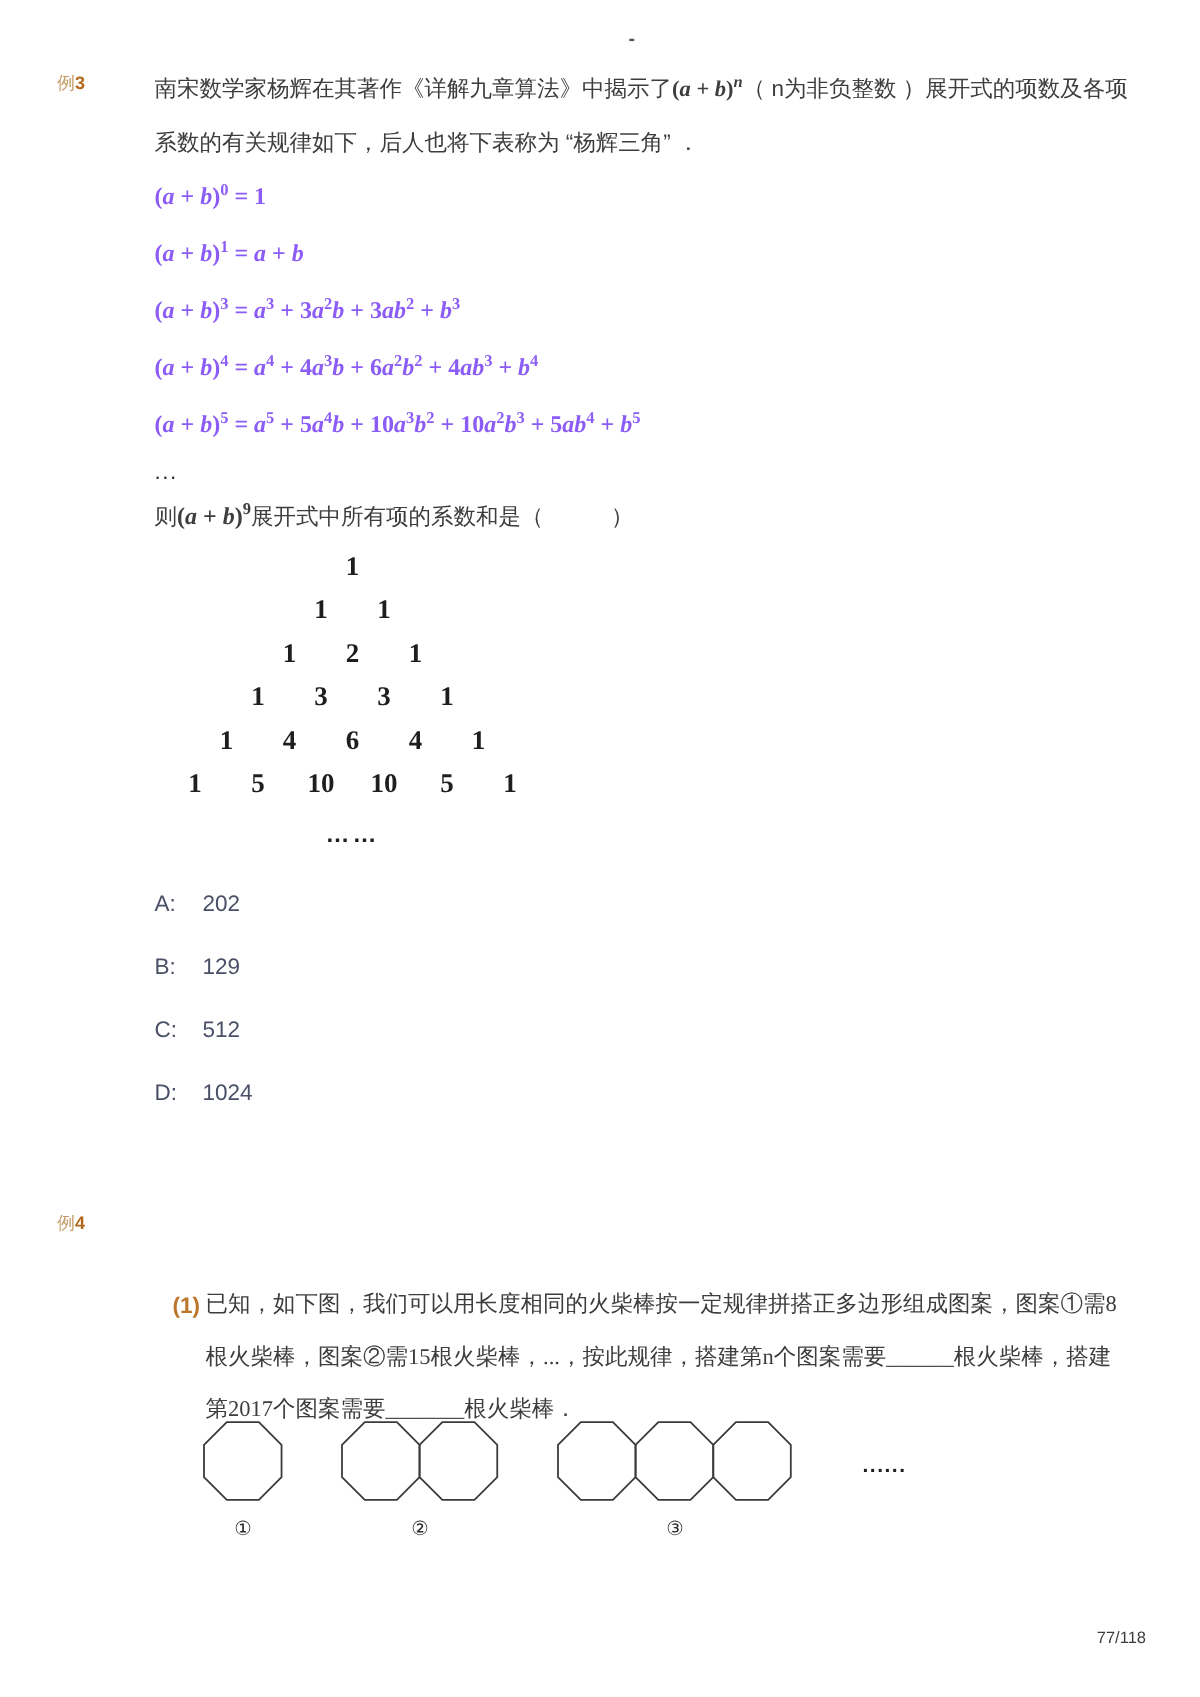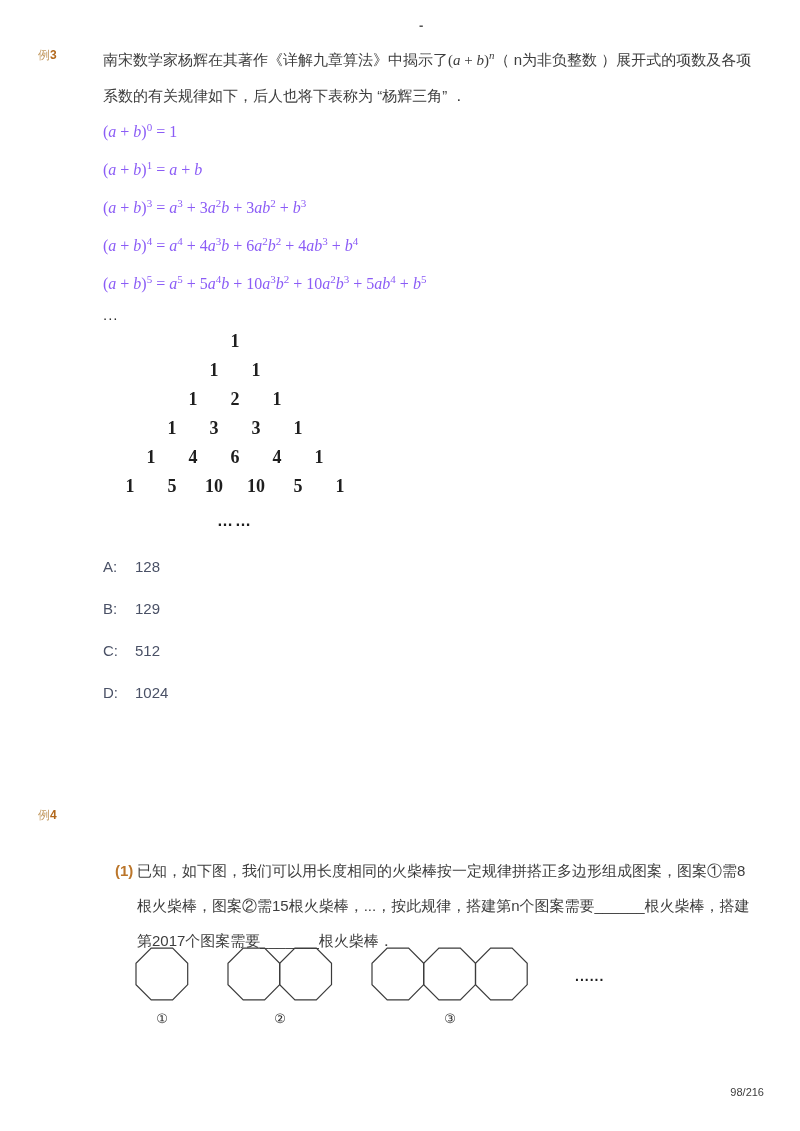--- a/index.html
+++ b/index.html
@@ -10,21 +10,21 @@
   .top-dash{
     position:absolute;top:18px;left:419px;font-size:13px;font-weight:bold;color:#555;
   }
   
   .ex-label{position:absolute;left:38px;font-size:12px;}
   .ex-label .cn{color:#c39a62;}
   .ex-label .num{color:#b2681c;font-weight:bold;}
   
   .ex3-content{position:absolute;top:42px;left:103px;width:690px;}
   .intro-line{line-height:35px;font-size:15px;color:#3d3d3d;}
-  .math{font-family:"Liberation Serif",serif;font-style:normal;}
+  .math{font-family:"Liberation Serif",serif;font-style:normal;font-weight:bold;}
   .math i{font-style:italic;}
   .math sup{font-size:11px;vertical-align:super;line-height:0;}
   .formula-line{line-height:38px;font-size:16px;color:#8b5cf6;}
   .dots3{line-height:24px;font-size:15px;color:#2e2e2e;letter-spacing:1px;}
   .question-line{line-height:36px;font-size:15px;color:#3d3d3d;}
   .question-line .math{font-size:16px;}
   
   .triangle{width:252px;margin-left:6px;}
   .tri-row{display:flex;justify-content:center;height:29px;align-items:center;}
   .tri-cell{width:42px;text-align:center;font-family:"Liberation Serif",serif;
@@ -33,21 +33,21 @@
                 line-height:24px;font-size:16px;font-weight:bold;color:#1e1e1e;letter-spacing:2px;}
   
   .options{margin-top:12px;}
   .option{height:42px;display:flex;align-items:center;font-size:15px;color:#4a5166;}
   .opt-key{width:32px;}
   
   .q1{position:absolute;top:853px;left:115px;width:665px;}
   .q1-marker{position:absolute;left:0;top:0;line-height:35px;font-size:15px;
              font-weight:bold;color:#bb762b;}
   .q1-lines{padding-left:22px;}
-  .q1-line{line-height:35px;font-size:15px;color:#3d3d3d;}
+  .q1-line{line-height:35px;font-size:15px;color:#3d3d3d;font-family:Liberation Serif, serif;}
   
   .figures-row{position:absolute;top:944px;left:135px;display:flex;gap:38px;align-items:flex-start;}
   .figure{display:flex;flex-direction:column;align-items:center;}
   .fig-label{margin-top:7px;font-size:13px;color:#2e2e2e;}
   .figs-ellipsis{margin-top:24px;margin-left:8px;font-size:14px;font-weight:bold;
                  color:#1e1e1e;letter-spacing:1px;}
   .page-number{position:absolute;top:1086px;right:36px;font-size:11px;color:#3c3c3c;}
 </style>
 </head>
 <body>
@@ -67,20 +67,23 @@
     <div class="intro-line">系数的有关规律如下，后人也将下表称为 “杨辉三角” ．</div>
 
     <div class="formula-line math">(<i>a</i> + <i>b</i>)<sup>0</sup> = 1</div>
     <div class="formula-line math">(<i>a</i> + <i>b</i>)<sup>1</sup> = <i>a</i> + <i>b</i></div>
     <div class="formula-line math">(<i>a</i> + <i>b</i>)<sup>3</sup> = <i>a</i><sup>3</sup> + 3<i>a</i><sup>2</sup><i>b</i> + 3<i>a</i><i>b</i><sup>2</sup> + <i>b</i><sup>3</sup></div>
     <div class="formula-line math">(<i>a</i> + <i>b</i>)<sup>4</sup> = <i>a</i><sup>4</sup> + 4<i>a</i><sup>3</sup><i>b</i> + 6<i>a</i><sup>2</sup><i>b</i><sup>2</sup> + 4<i>a</i><i>b</i><sup>3</sup> + <i>b</i><sup>4</sup></div>
     <div class="formula-line math">(<i>a</i> + <i>b</i>)<sup>5</sup> = <i>a</i><sup>5</sup> + 5<i>a</i><sup>4</sup><i>b</i> + 10<i>a</i><sup>3</sup><i>b</i><sup>2</sup> + 10<i>a</i><sup>2</sup><i>b</i><sup>3</sup> + 5<i>a</i><i>b</i><sup>4</sup> + <i>b</i><sup>5</sup></div>
 
     <div class="dots3">...</div>
 
+    <div class="question-line">
+      <span>则</span><span class="math">(<i>a</i> + <i>b</i>)<sup>9</sup></span><span>展开式中所有项的系数和是（　　　）</span>
+    </div>
 
     <div class="triangle">
         <div class="tri-row">
           <span class="tri-cell">1</span>
         </div>
         <div class="tri-row">
           <span class="tri-cell">1</span>
           <span class="tri-cell">1</span>
         </div>
         <div class="tri-row">
@@ -108,21 +111,21 @@
           <span class="tri-cell">10</span>
           <span class="tri-cell">5</span>
           <span class="tri-cell">1</span>
         </div>
       </div>
     <div class="tri-ellipsis">……</div>
 
     <div class="options">
       <div class="option">
         <span class="opt-key">A:</span>
-        <span class="opt-val">128</span>
+        <span class="opt-val">202</span>
       </div>
       <div class="option">
         <span class="opt-key">B:</span>
         <span class="opt-val">129</span>
       </div>
       <div class="option">
         <span class="opt-key">C:</span>
         <span class="opt-val">512</span>
       </div>
       <div class="option">
@@ -163,15 +166,15 @@
         <svg width="158" height="60">
           <polygon points="52.7,40.7 37.6,55.9 16.2,55.9 1.0,40.7 1.0,19.3 16.2,4.1 37.6,4.1 52.7,19.3" fill="none" stroke="#3b3b3b" stroke-width="1.2"></polygon>
           <polygon points="104.5,40.7 89.3,55.9 67.9,55.9 52.7,40.7 52.7,19.3 67.9,4.1 89.3,4.1 104.5,19.3" fill="none" stroke="#3b3b3b" stroke-width="1.2"></polygon>
           <polygon points="156.2,40.7 141.1,55.9 119.6,55.9 104.5,40.7 104.5,19.3 119.6,4.1 141.1,4.1 156.2,19.3" fill="none" stroke="#3b3b3b" stroke-width="1.2"></polygon>
         </svg>
         <div class="fig-label">③</div>
       </div>
       <span class="figs-ellipsis">......</span>
     </div>
 
-  <div class="page-number">98/216</div>
+  <div class="page-number">77/118</div>
 
 </div>
 
 </body></html>

